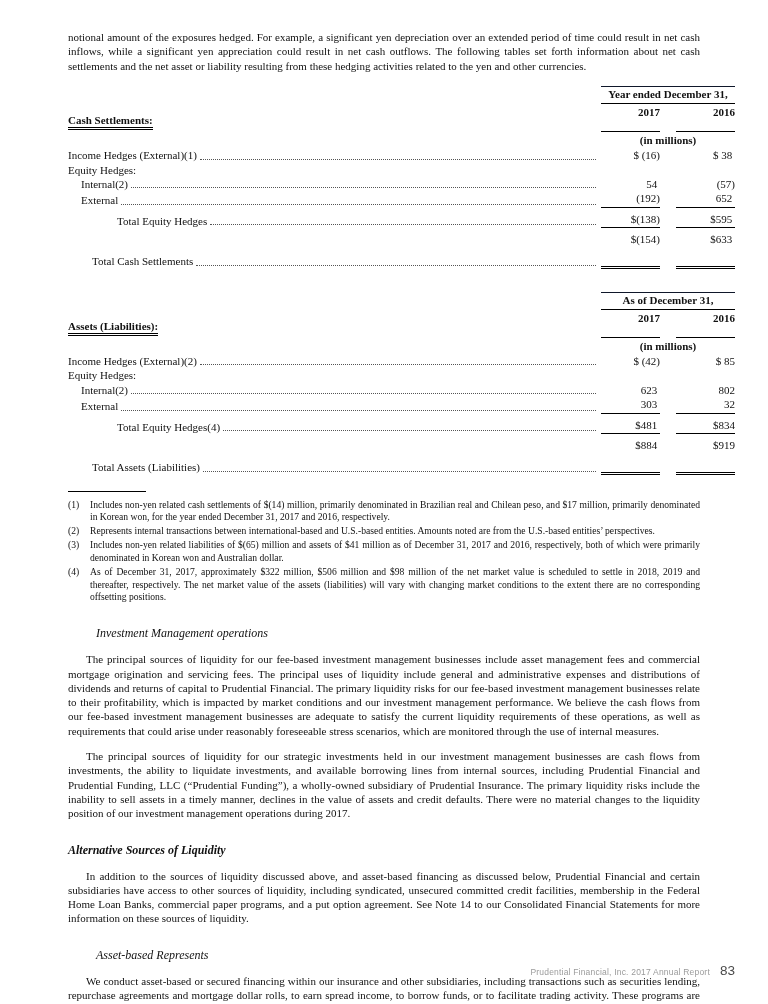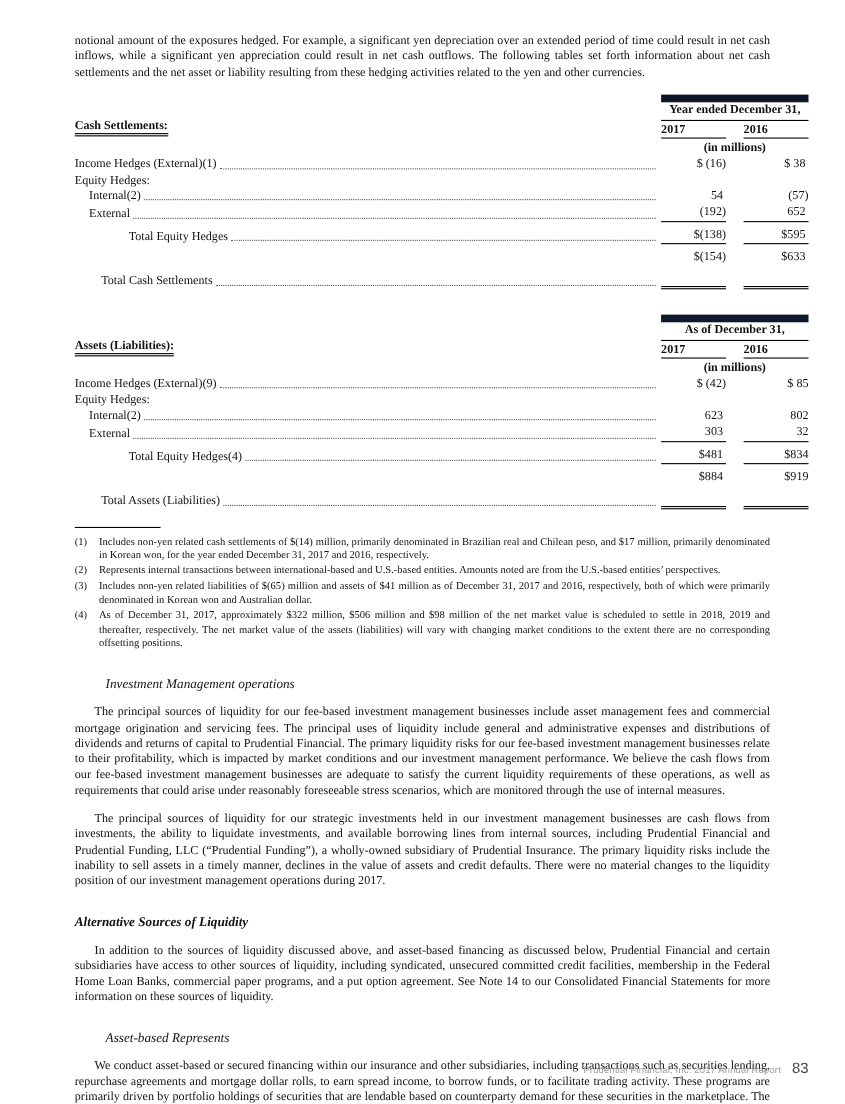--- a/index.html
+++ b/index.html
@@ -16,25 +16,25 @@
   .fintable { margin:13px -35px 0 0; }
   .ft-top { display:flex; }
   .ft-title-cell { flex:1; display:flex; align-items:flex-end; }
   .ft-title {
     display:inline-block; font-weight:bold; border-bottom:3px double #000;
     padding-bottom:1px; margin-bottom:17px;
   }
   .ft-right { width:134px; }
   .ft-period {
     font-weight:bold; text-align:center; white-space:nowrap;
-    border-top:7px solid #0f172a; border-bottom:1px solid #000;
+    border-top:1px solid #0f172a; border-bottom:1px solid #000;
     padding:1px 0 2px 0; line-height:1.2;
   }
   .ft-years { display:flex; gap:16px; margin-top:2px; }
-  .ft-year { flex:1; text-align:left; font-weight:bold; border-bottom:1px solid #000; padding-bottom:1px; }
+  .ft-year { flex:1; text-align:right; font-weight:bold; border-bottom:1px solid #000; padding-bottom:13px; }
   .ft-units { text-align:center; font-weight:bold; margin-top:2px; line-height:1.2; }
 
   .ft-rows { margin-top:2px; }
   .ft-row { display:flex; align-items:flex-end; line-height:1.22; margin-top:1px; }
   .ft-row.gap { margin-top:5px;align-items:flex-end; }
   .lbl { white-space:nowrap; }
   .ind1 .lbl { margin-left:13px; }
   .ind2 .lbl { margin-left:24px; }
   .ind3 .lbl { margin-left:49px; }
   .dots { flex:1; border-bottom:1px dotted #555; margin:0 5px 3px 3px; }
@@ -133,21 +133,21 @@
         <div class="ft-period">As of December 31,</div>
         <div class="ft-years">
           <span class="ft-year">2017</span>
           <span class="ft-year">2016</span>
         </div>
         <div class="ft-units">(in millions)</div>
       </div>
     </div>
     <div class="ft-rows">
       <div class="ft-row">
-        <span class="lbl">Income Hedges (External)(9)</span>
+        <span class="lbl">Income Hedges (External)(2)</span>
           <span class="dots"></span>
           <span class="val">$ (42)</span>
           <span class="val">$ 85</span>
       </div>
       <div class="ft-row">
         <span class="lbl">Equity Hedges:</span>
           <span class="dots hide"></span>
           <span class="val"></span>
           <span class="val"></span>
       </div>

